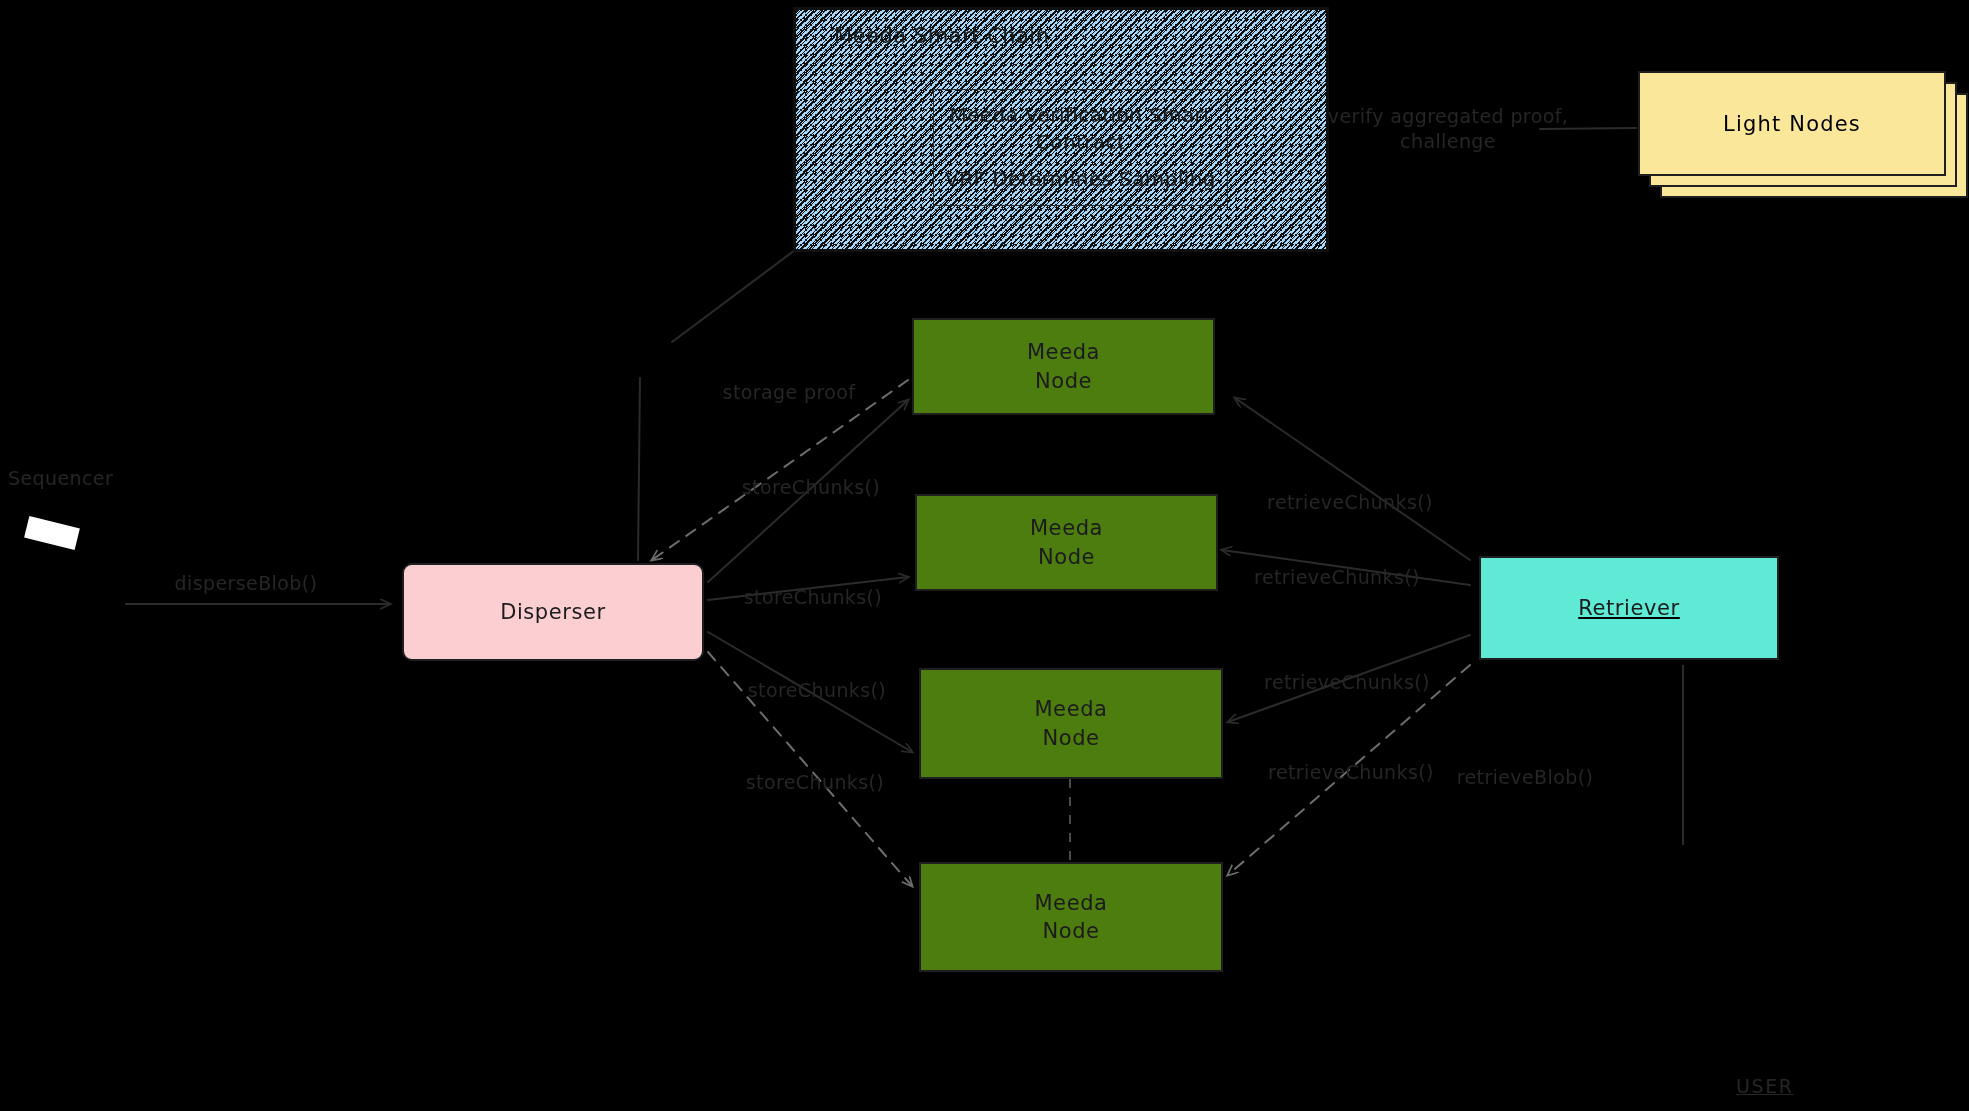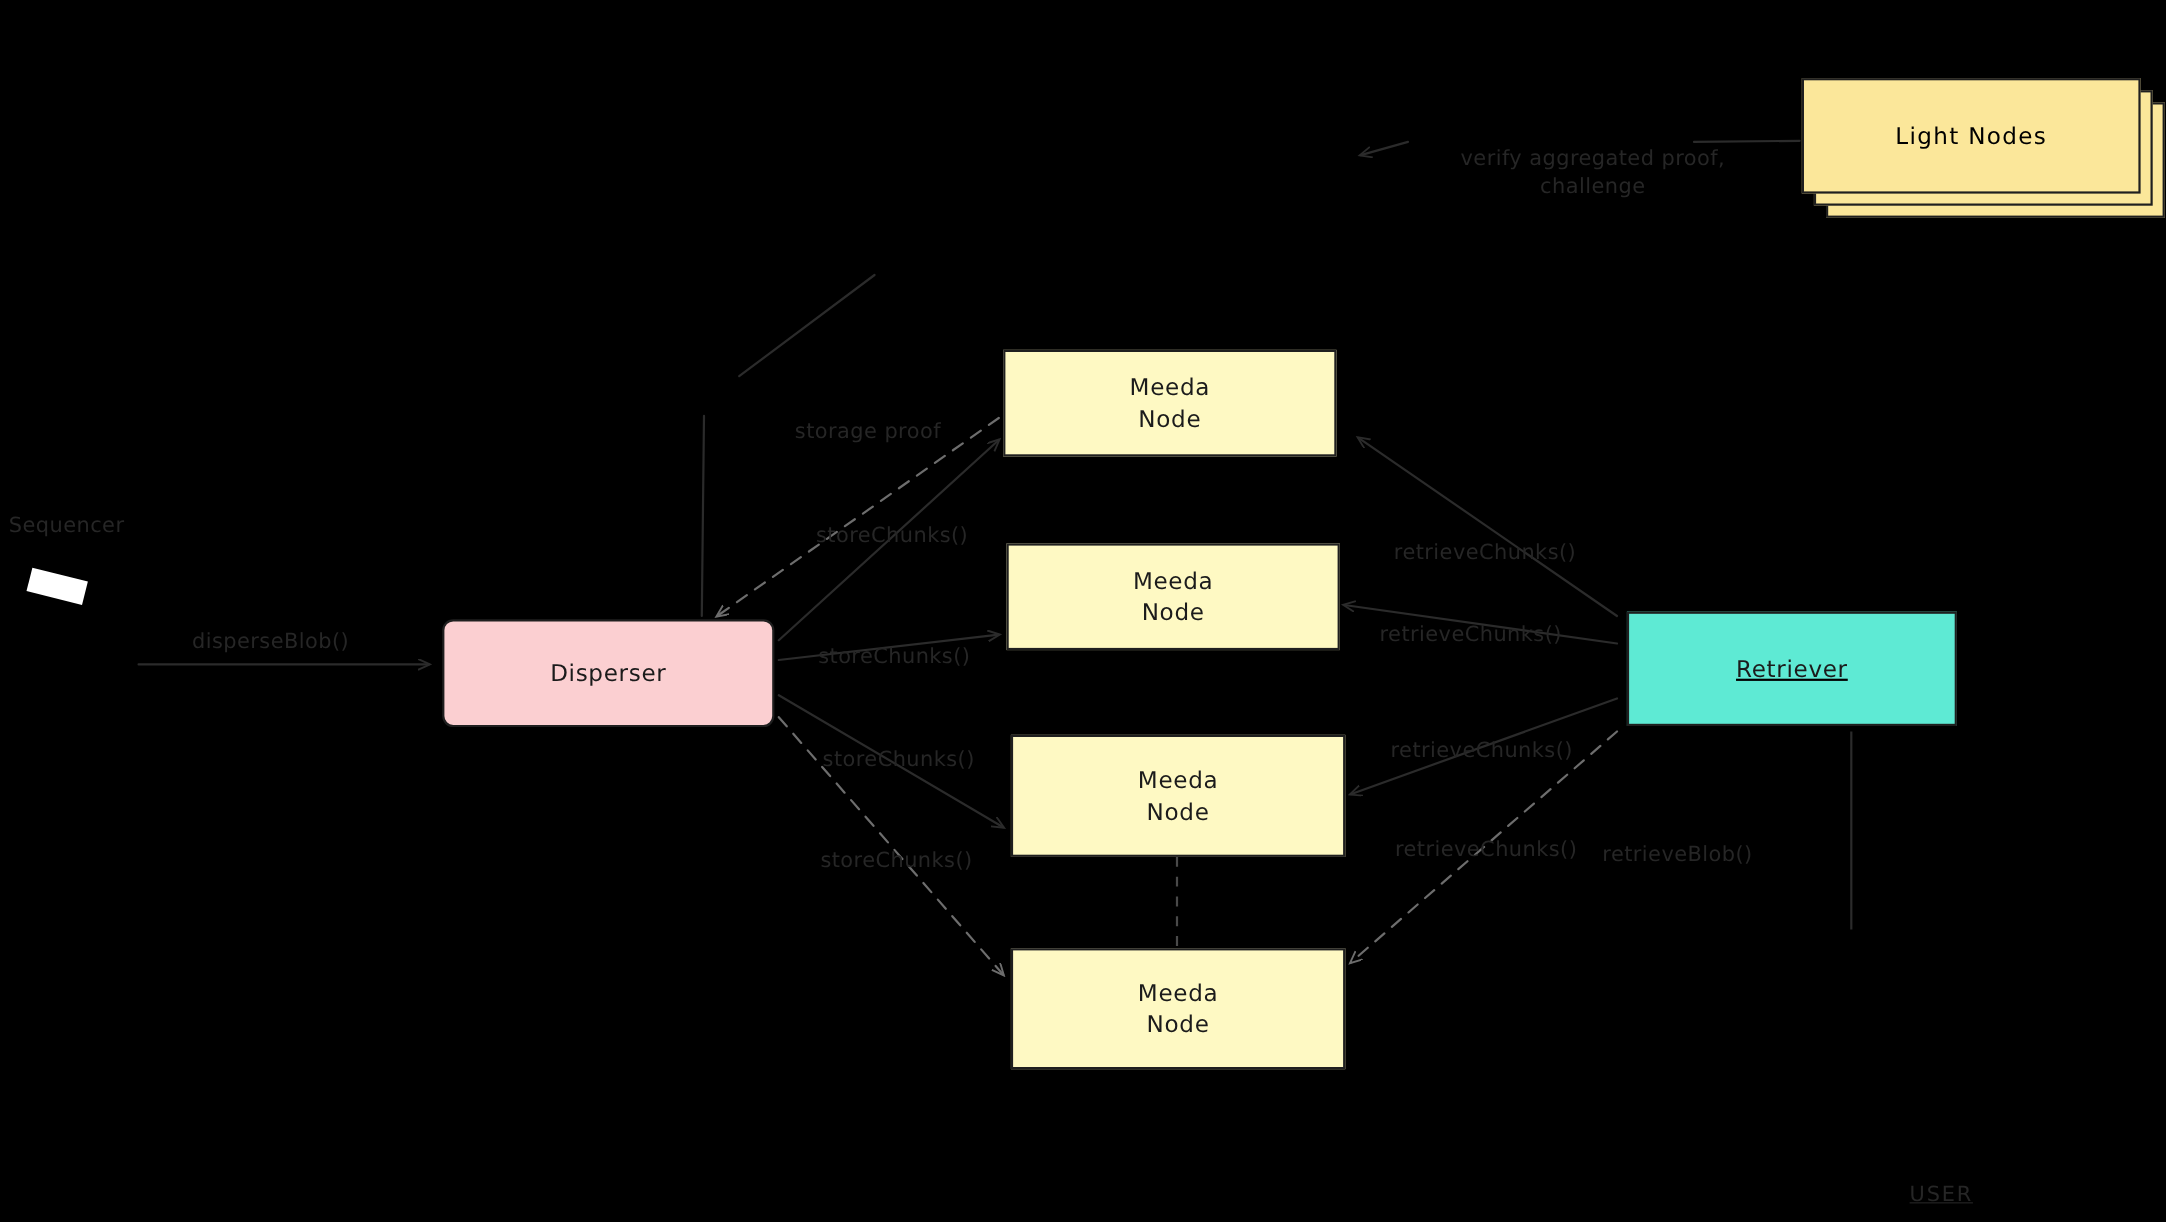--- a/index.html
+++ b/index.html
@@ -7,21 +7,21 @@
        font-family:"DejaVu Sans","Liberation Sans",sans-serif;}
   #stage{position:relative;width:1969px;height:1111px;background:#000;}
 
   svg#wires{position:absolute;left:0;top:0;width:1969px;height:1111px;}
 
   .node{position:absolute;box-sizing:border-box;display:flex;
         align-items:center;justify-content:center;text-align:center;
         border:2px solid #1f1f1f;line-height:1.35;}
   .node .txt{color:#1b1b1b;font-size:21px;letter-spacing:.6px;}
 
-  .blue{background:#fef9c3;}
+  .blue{background:#4d7c0f;}
   .pink{background:#fbcfd1;}
   .yellow{background:#5eead4;text-decoration:underline;}
 
   .label{position:absolute;color:#262626;font-size:19px;
          letter-spacing:.4px;line-height:1.32;white-space:pre;
          text-align:center;}
   .label.left{text-align:left;}
 
   
   #chain{position:absolute;left:793px;top:7px;width:536px;height:245px;
@@ -107,20 +107,29 @@
 
     <g fill="none" stroke="#4a4a4a" stroke-width="2" stroke-dasharray="9 9">
       <path d="M1070,779 L1070,862"></path>
     </g>
 
     <g fill="none" stroke="#2b2b2b" stroke-width="2">
       <path d="M1683,665 L1683,845"></path>
     </g>
   </svg>
 
+  <div id="chain">
+    <div class="chain-title">Meeda Smart Chain</div>
+    <div class="inner">
+      <div>Meeda Verification Smart</div>
+      <div>Contract</div>
+      <div class="gap"></div>
+      <div>VRF Determines Sampling</div>
+    </div>
+  </div>
 
   <div id="lightstack">
     <div class="card c3"></div>
     <div class="card c2"></div>
     <div class="card c1">
       <span class="txt">Light Nodes</span>
     </div>
   </div>
 
   <div class="label left" id="seqlabel">Sequencer</div>
@@ -143,21 +152,21 @@
   </div>
 
   <div class="node blue" style="left:919px;top:862px;width:304px;height:110px;">
     <span class="txt"><span>Meeda</span><br><span>Node</span></span>
   </div>
 
   <div class="node yellow" style="left:1479px;top:556px;width:300px;height:104px;">
     <span class="txt">Retriever</span>
   </div>
 
-  <div class="label" style="left:1318px;top:104px;width:260px;margin-top:28px;">verify aggregated proof,
+  <div class="label" style="left:1318px;top:104px;width:260px;">verify aggregated proof,
 challenge</div>
 
 
   <div class="label" style="left:704px;top:380px;width:170px;">storage proof</div>
 
   <div class="label" style="left:166px;top:571px;width:160px;">disperseBlob()</div>
 
   <div class="label" style="left:736px;top:475px;width:150px;">storeChunks()</div>
   <div class="label" style="left:738px;top:585px;width:150px;">storeChunks()</div>
   <div class="label" style="left:742px;top:678px;width:150px;">storeChunks()</div>

